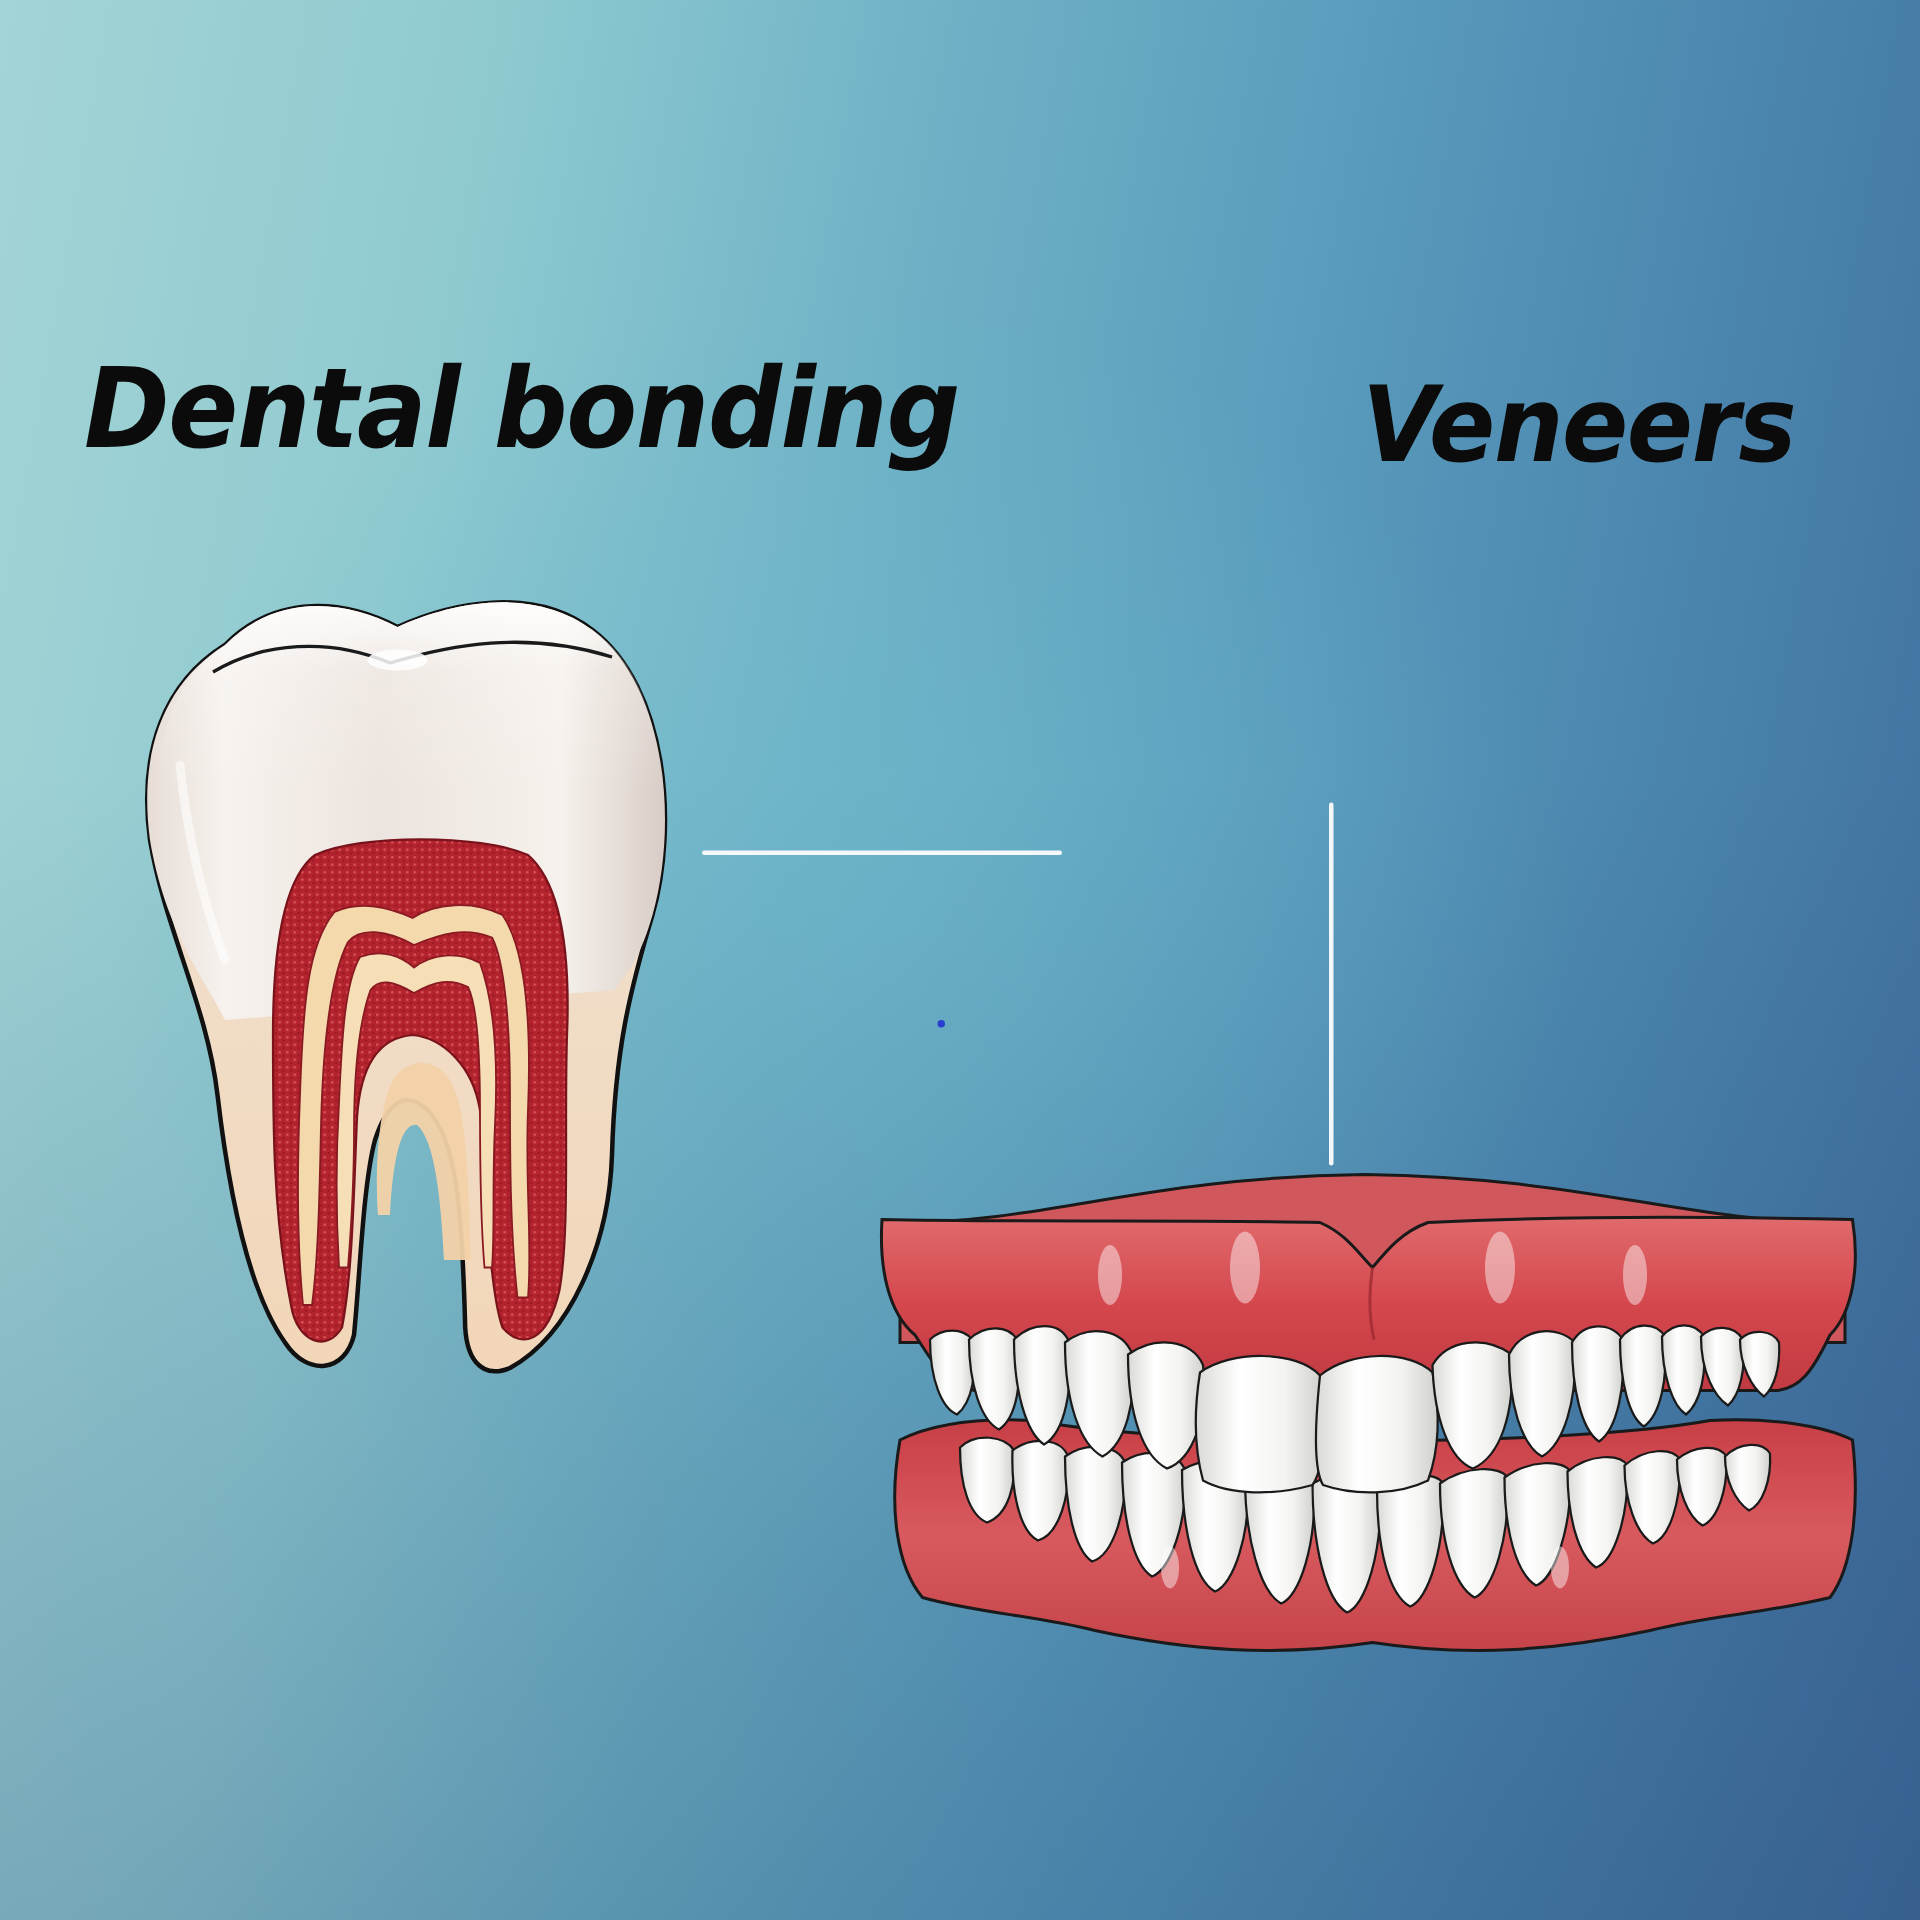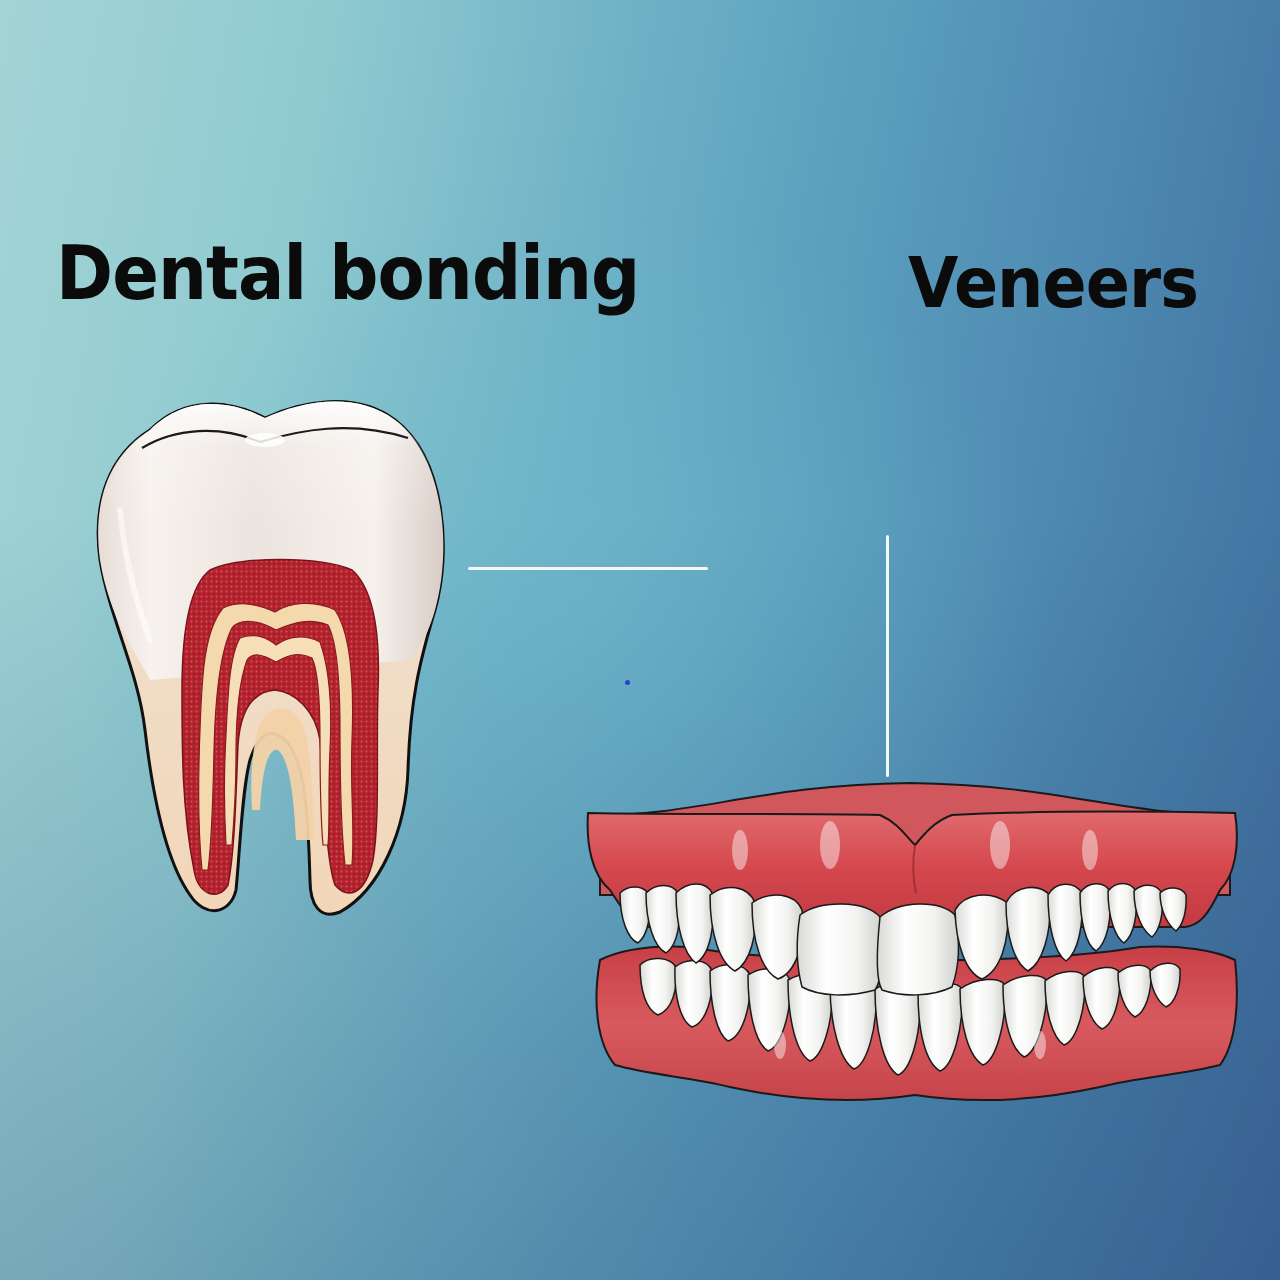--- a/index.html
+++ b/index.html
@@ -12,21 +12,21 @@
     body {
       position: relative;
       font-family: "DejaVu Sans", sans-serif;
       background:
         radial-gradient(ellipse 700px 600px at 560px 620px, rgba(110,185,205,0.55) 0%, rgba(110,185,205,0) 70%),
         linear-gradient(100deg, #a3d4d6 0%, #8fcad0 22%, #6fb2c6 42%, #5a9dbd 60%, #4a84ad 80%, #3f6b9a 100%);
     }
     .canvas {
       position: absolute;
       left: 0; top: 0;
-      width: 1280px; height: 1280px;
+      width: 1280px; height: 1280px; font-style: italic;
     }
     .shade-bottom {
       position: absolute;
       left: 0; top: 0; width: 1280px; height: 1280px;
       background: linear-gradient(180deg, rgba(0,0,0,0) 40%, rgba(30,60,110,0.25) 100%);
       pointer-events: none;
     }
     .label {
       position: absolute;
       color: #0b0b0b;

